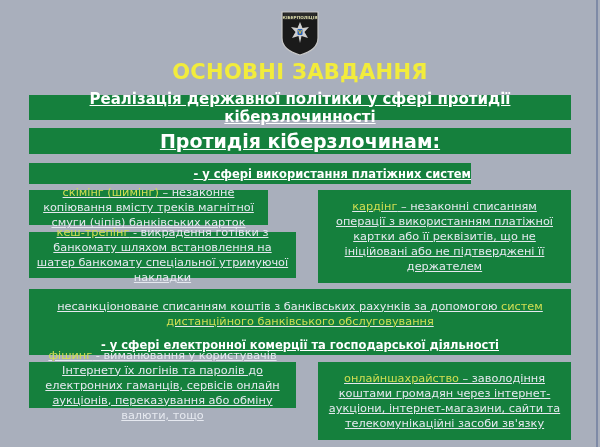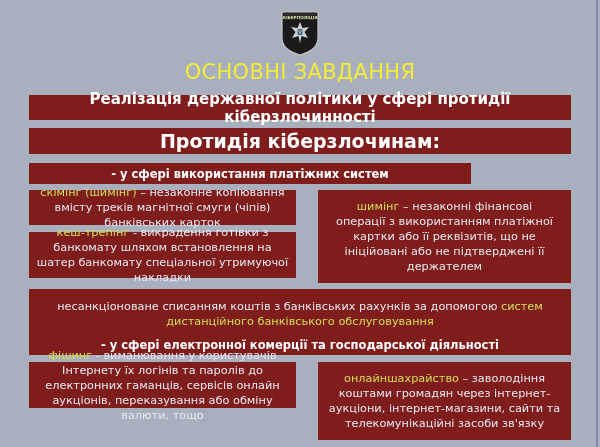--- a/index.html
+++ b/index.html
@@ -11,27 +11,27 @@
     }
     .edge-line {
       position: absolute; left: 596px; top: 0; width: 2px; height: 447px;
       background: #7e8aa6;
     }
     .badge {
       position: absolute; left: 280px; top: 8px; width: 40px; height: 48px;
     }
     .title {
       position: absolute; left: 0; width: 600px; top: 60px; text-align: center;
-      color: #f2ec3c; font-weight: normal; font-size: 21px; letter-spacing: 0.3px;
+      color: #f2ec3c; font-weight: bold; font-size: 21px; letter-spacing: 0.3px;
       font-family: "DejaVu Sans", sans-serif;
     }
     .box {
-      position: absolute; background: #7f1d1d; color: #e6e9f0;
+      position: absolute; background: #15803d; color: #e6e9f0;
       display: flex; align-items: center; justify-content: center;
-      text-align: center; box-sizing: border-box;
+      text-align: center; box-sizing: border-box; text-decoration: underline;
     }
     .box.hdr { color: #ffffff; font-weight: bold; }
     .hl { color: #d3df52; }
     .t-main { font-size: 15px; }
     .t-sub { font-size: 19px; }
     .t-sec { font-size: 11.5px; }
     .t-body { font-size: 11.3px; line-height: 15px; padding: 0 6px; }
   </style>
 </head>
 <body>
@@ -50,39 +50,39 @@
 <div class="title">ОСНОВНІ ЗАВДАННЯ</div>
 
 <div class="box hdr t-main" style="left:29px; top:95px; width:542px; height:25px;">
   <span>Реалізація державної політики у сфері протидії кіберзлочинності</span>
 </div>
 
 <div class="box hdr t-sub" style="left:29px; top:128px; width:542px; height:26px;">
   <span>Протидія кіберзлочинам:</span>
 </div>
 
-<div class="box hdr t-sec" style="left:29px; top:163px; width:442px; height:21px;">
+<div class="box hdr t-sec" style="left:29px; top:163px; width:442px; height:21px;justify-content:flex-end;">
   <span>- у сфері використання платіжних систем</span>
 </div>
 
-<div class="box t-body" style="left:29px; top:190px; width:267px; height:35px;">
+<div class="box t-body" style="left:29px; top:190px; width:239px; height:35px;">
   <div>
     <span class="hl">скімінг (шимінг)</span><span> – незаконне копіювання вмісту треків магнітної смуги (чіпів) банківських карток</span>
   </div>
 </div>
 
 <div class="box t-body" style="left:29px; top:232px; width:267px; height:46px;">
   <div>
     <span class="hl">кеш-трепінг</span><span> - викрадення готівки з банкомату шляхом встановлення на шатер банкомату спеціальної утримуючої накладки</span>
   </div>
 </div>
 
 <div class="box t-body" style="left:318px; top:190px; width:253px; height:93px; padding:0 16px;">
   <div>
-    <span class="hl">шимінг</span><span> – незаконні фінансові операції з використанням платіжної картки або її реквізитів, що не ініційовані або не підтверджені її держателем</span>
+    <span class="hl">кардінг</span><span> – незаконні списанням операції з використанням платіжної картки або її реквізитів, що не ініційовані або не підтверджені її держателем</span>
   </div>
 </div>
 
 <div class="box t-body" style="left:29px; top:289px; width:542px; height:49px; padding:0 24px;">
   <div>
     <span>несанкціоноване списанням коштів з банківських рахунків за допомогою </span><span class="hl">систем дистанційного банківського обслуговування</span>
   </div>
 </div>
 
 <div class="box hdr t-sec" style="left:29px; top:334px; width:542px; height:21px;text-align:center;">

